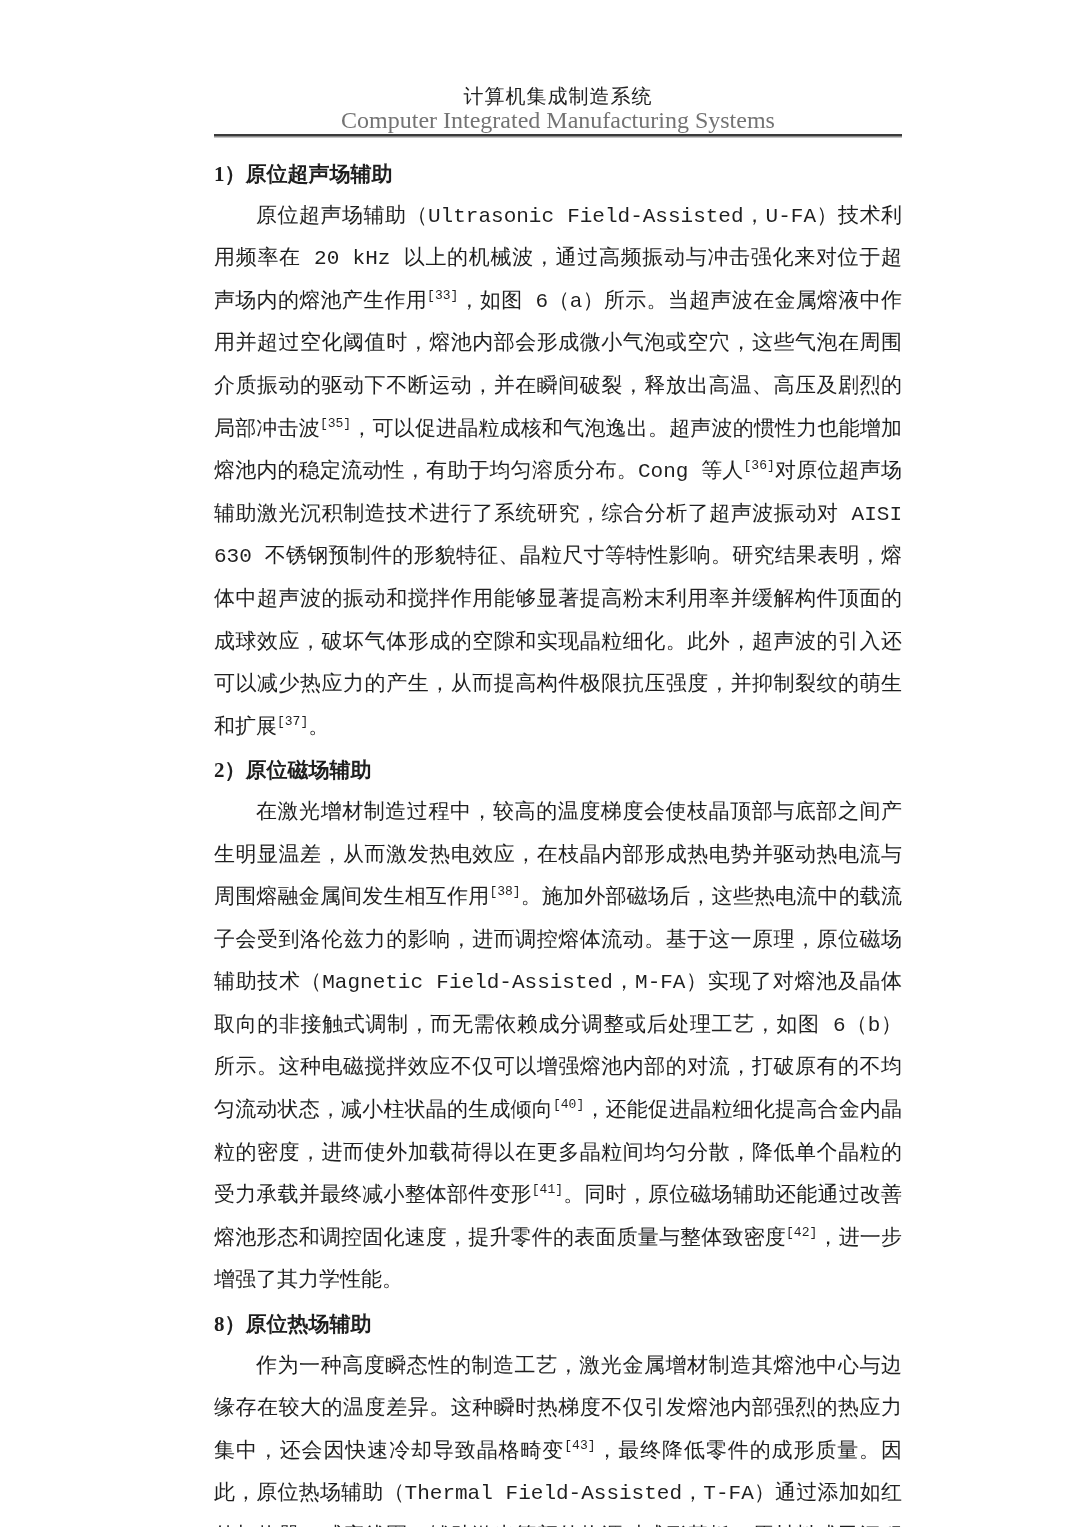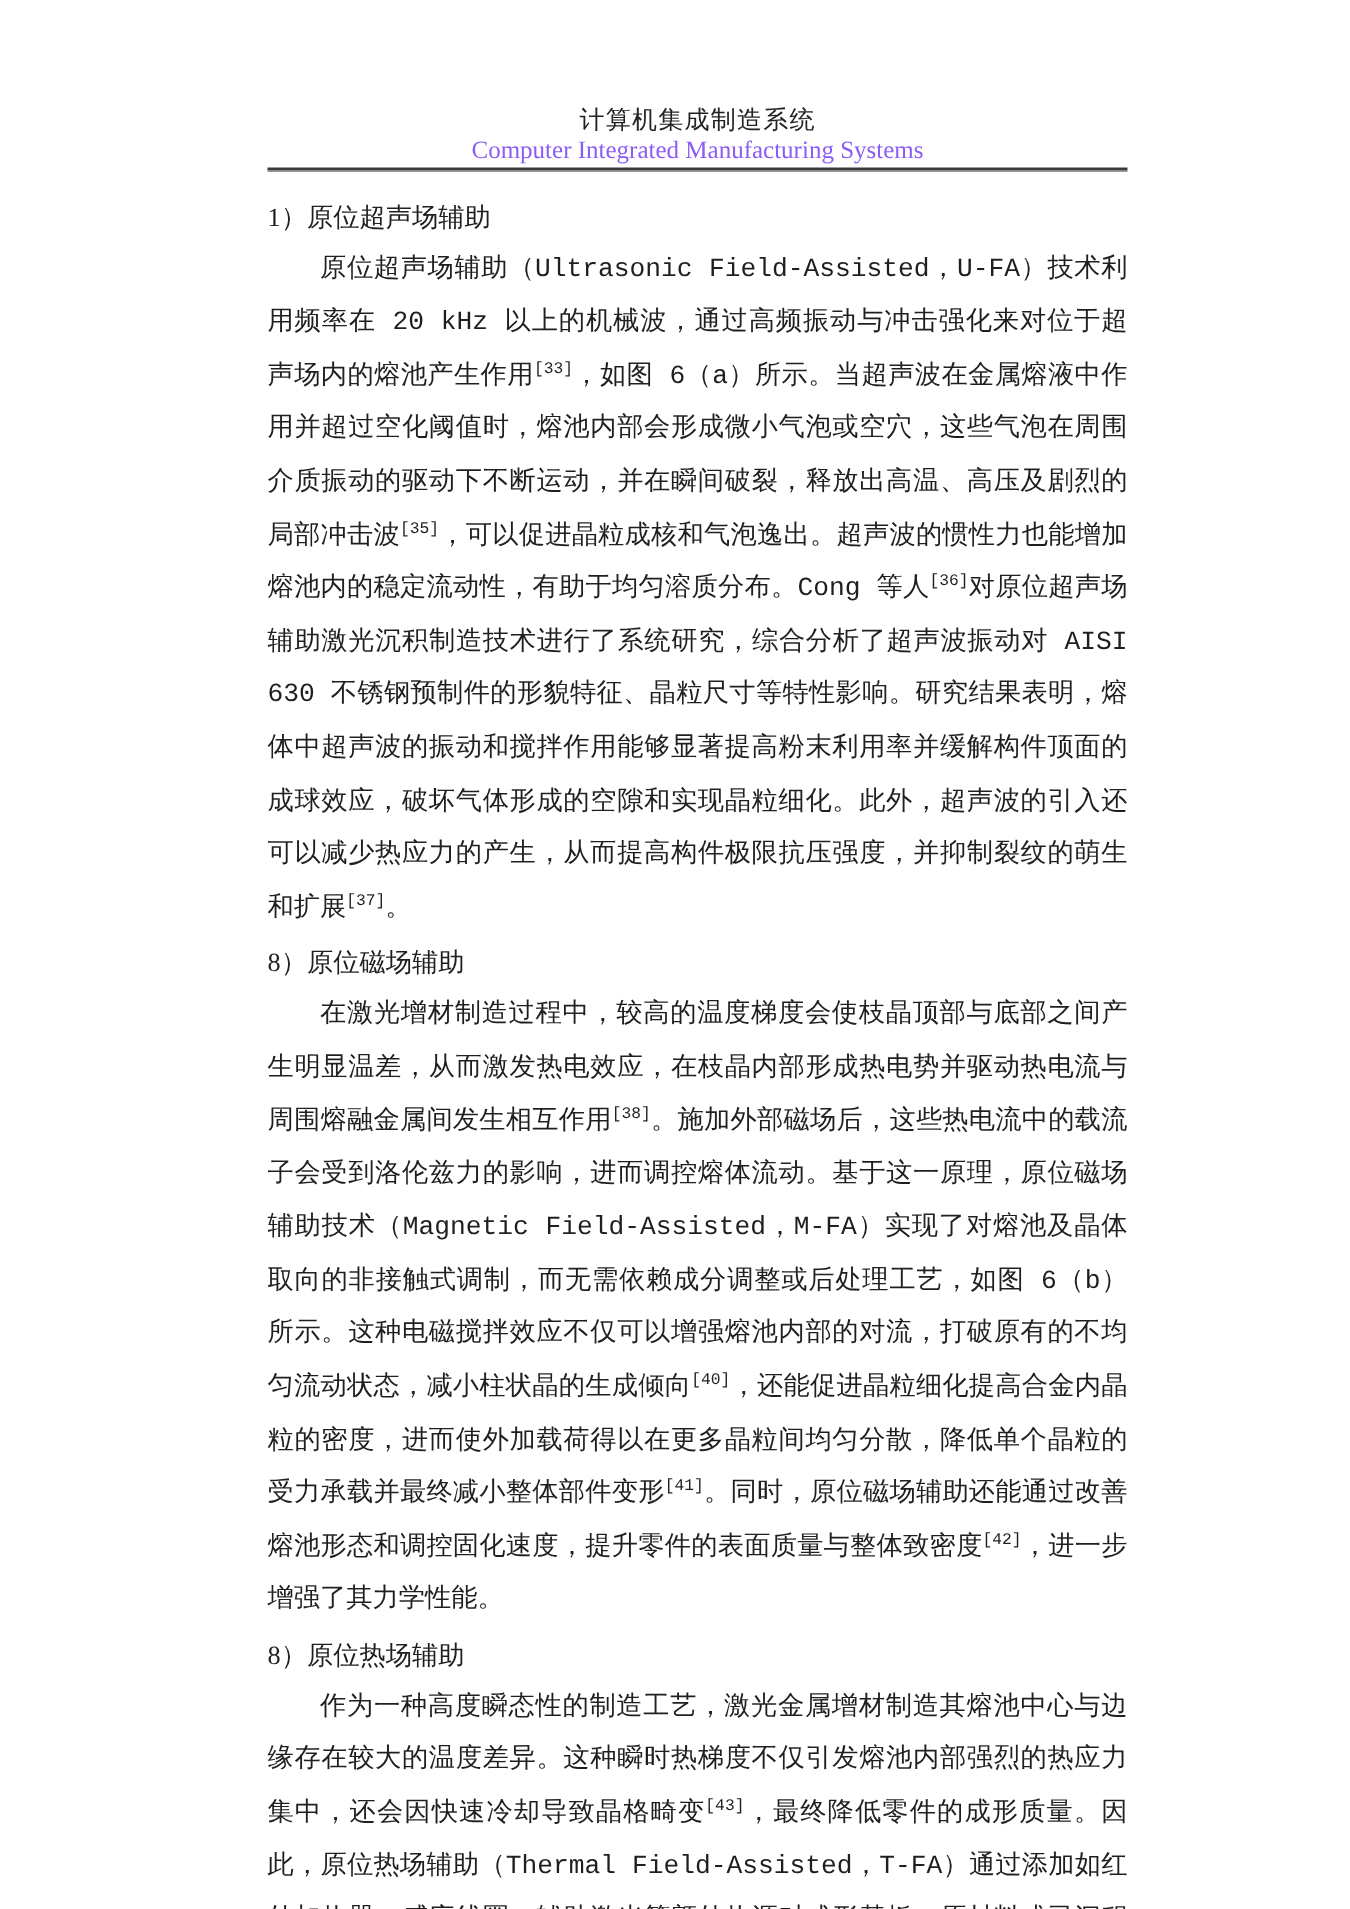--- a/index.html
+++ b/index.html
@@ -22,41 +22,41 @@
   .hdr {
     text-align: center;
   }
   .hdr-cn {
     font-size: 20px;
     line-height: 24px;
     letter-spacing: 1px;
     color: #222222;
   }
   .hdr-en {
-    font-size: 20px;
+    font-size: 24px;
     line-height: 24px;
-    color: #8b5cf6;
+    color: #737373;
   }
   .hdr-rule {
     margin-top: 2px;
     height: 0;
     border-bottom: 2px solid #3b3b3b;
     box-shadow: 0 1.5px 0 #8a8a8a;
   }
   .body-col {
     margin-top: 17px;
     font-size: 21px;
     line-height: 42.6px;
     text-align: justify;
     text-align-last: left;
     color: #1f1f1f;
   }
   h2.sec {
     font-size: 21px;
-    font-weight: normal;
+    font-weight: bold;
     margin: 0;
     padding: 0;
     text-align: left;
   }
   p.para {
     margin: 0;
     padding: 0;
     text-indent: 2em;
     font-family: Liberation Mono, monospace;
   }
@@ -73,19 +73,19 @@
   <header class="hdr">
     <div class="hdr-cn">计算机集成制造系统</div>
     <div class="hdr-en">Computer Integrated Manufacturing Systems</div>
     <div class="hdr-rule"></div>
   </header>
 
   <main class="body-col">
     <h2 class="sec">1）原位超声场辅助</h2>
     <p class="para">原位超声场辅助（Ultrasonic Field-Assisted，U-FA）技术利用频率在 20 kHz 以上的机械波，通过高频振动与冲击强化来对位于超声场内的熔池产生作用<sup>[33]</sup>，如图 6（a）所示。当超声波在金属熔液中作用并超过空化阈值时，熔池内部会形成微小气泡或空穴，这些气泡在周围介质振动的驱动下不断运动，并在瞬间破裂，释放出高温、高压及剧烈的局部冲击波<sup>[35]</sup>，可以促进晶粒成核和气泡逸出。超声波的惯性力也能增加熔池内的稳定流动性，有助于均匀溶质分布。Cong 等人<sup>[36]</sup>对原位超声场辅助激光沉积制造技术进行了系统研究，综合分析了超声波振动对 AISI 630 不锈钢预制件的形貌特征、晶粒尺寸等特性影响。研究结果表明，熔体中超声波的振动和搅拌作用能够显著提高粉末利用率并缓解构件顶面的成球效应，破坏气体形成的空隙和实现晶粒细化。此外，超声波的引入还可以减少热应力的产生，从而提高构件极限抗压强度，并抑制裂纹的萌生和扩展<sup>[37]</sup>。</p>
 
-    <h2 class="sec">8）原位磁场辅助</h2>
+    <h2 class="sec">2）原位磁场辅助</h2>
     <p class="para">在激光增材制造过程中，较高的温度梯度会使枝晶顶部与底部之间产生明显温差，从而激发热电效应，在枝晶内部形成热电势并驱动热电流与周围熔融金属间发生相互作用<sup>[38]</sup>。施加外部磁场后，这些热电流中的载流子会受到洛伦兹力的影响，进而调控熔体流动。基于这一原理，原位磁场辅助技术（Magnetic Field-Assisted，M-FA）实现了对熔池及晶体取向的非接触式调制，而无需依赖成分调整或后处理工艺，如图 6（b）所示。这种电磁搅拌效应不仅可以增强熔池内部的对流，打破原有的不均匀流动状态，减小柱状晶的生成倾向<sup>[40]</sup>，还能促进晶粒细化提高合金内晶粒的密度，进而使外加载荷得以在更多晶粒间均匀分散，降低单个晶粒的受力承载并最终减小整体部件变形<sup>[41]</sup>。同时，原位磁场辅助还能通过改善熔池形态和调控固化速度，提升零件的表面质量与整体致密度<sup>[42]</sup>，进一步增强了其力学性能。</p>
 
     <h2 class="sec">8）原位热场辅助</h2>
     <p class="para">作为一种高度瞬态性的制造工艺，激光金属增材制造其熔池中心与边缘存在较大的温度差异。这种瞬时热梯度不仅引发熔池内部强烈的热应力集中，还会因快速冷却导致晶格畸变<sup>[43]</sup>，最终降低零件的成形质量。因此，原位热场辅助（Thermal Field-Assisted，T-FA）通过添加如红外加热器、感应线圈、辅助激光等额外热源对成形基板、原材料或已沉积层进行同步加热<sup>[44]</sup>，形成复合热场，以实现材料热循环过程的动态干预，如图 6（c）所示。Sang 等人<sup>[46]</sup>通过对比不同组合辅助热场（热丝加热、基材加热以及热丝-基材联合加热）对激光送丝沉积工艺制备 304 型不锈钢的影响，发现热丝-基材联合加热形成的热场能够强化层间重熔效果，增大沉积通道和熔池尺寸，有效抑制开裂等缺陷，改善沉积材料的表面粗糙度和宏观轮廓精度。借助原位热场</p>
   </main>
 </div>
 
 </body></html>

